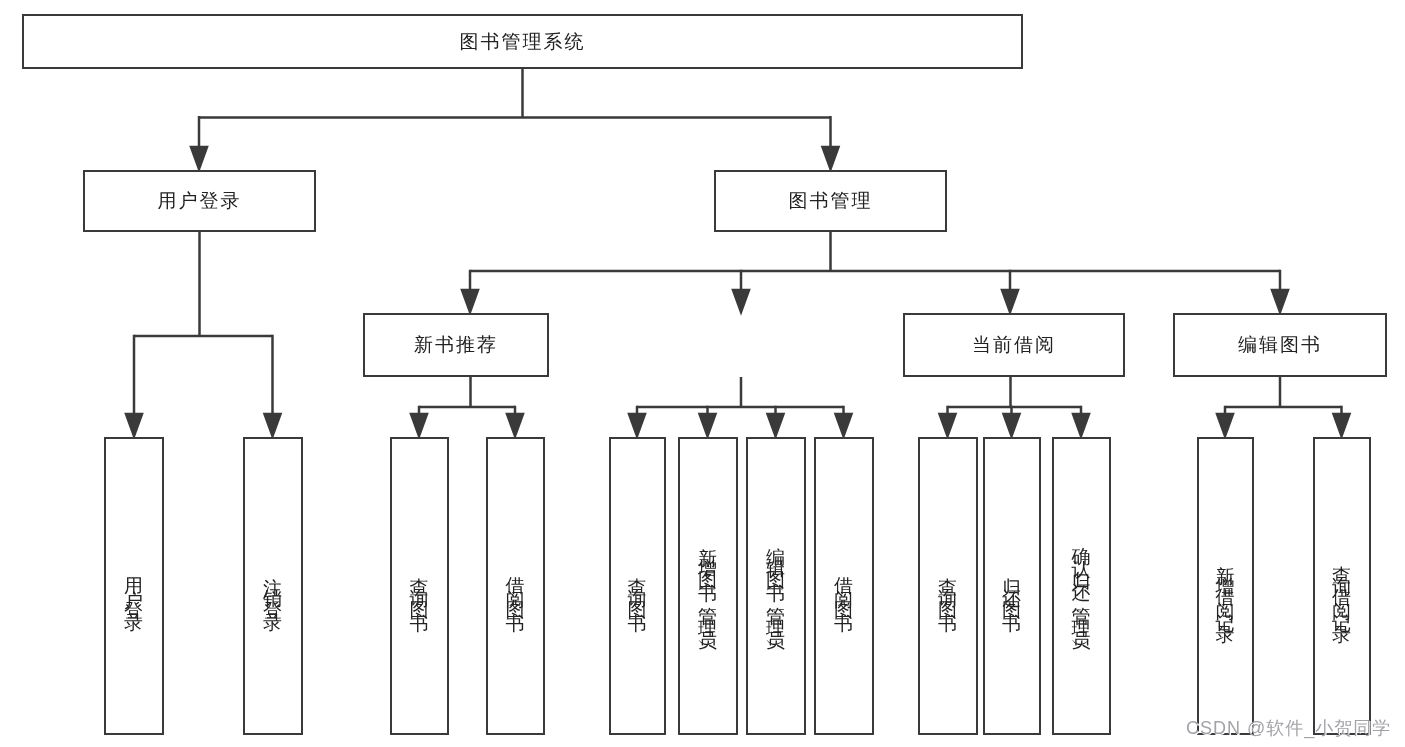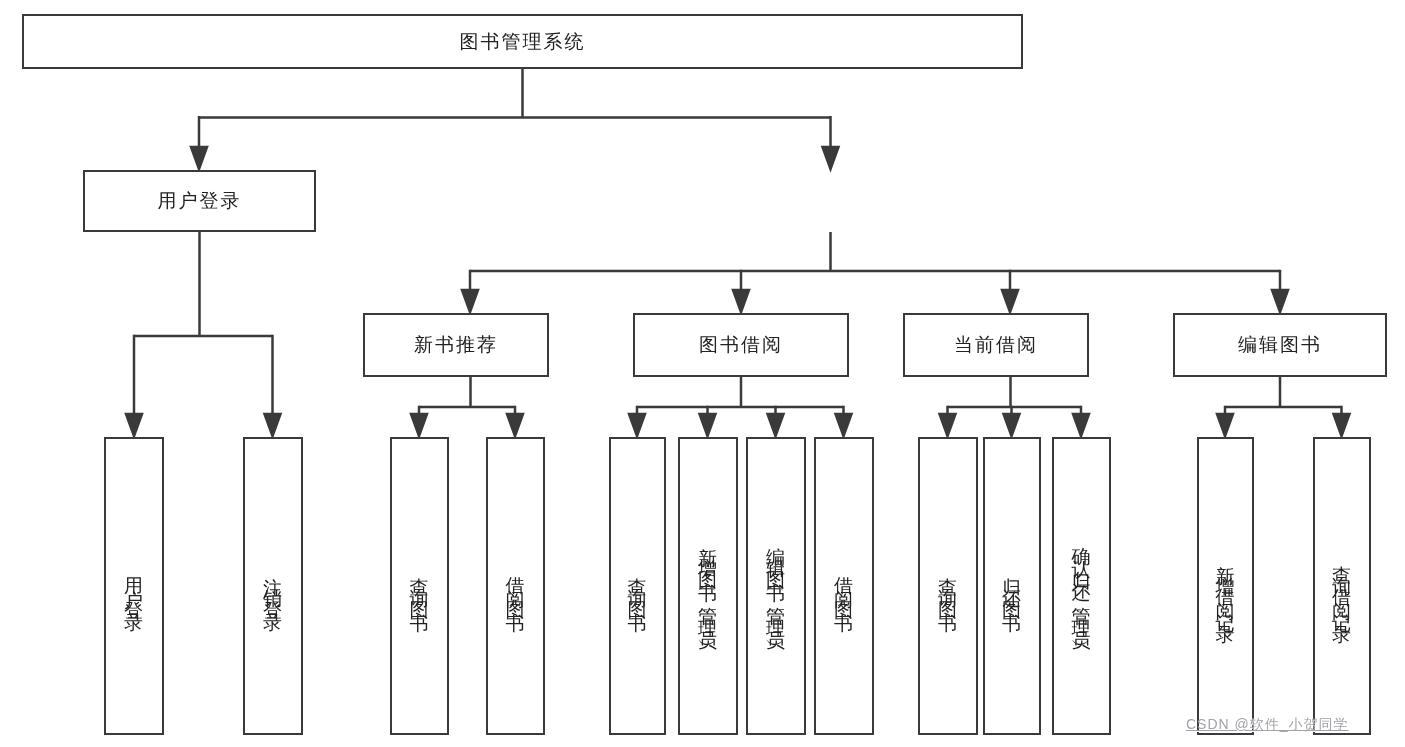--- a/index.html
+++ b/index.html
@@ -33,27 +33,26 @@
     font-size:19px;
     letter-spacing:12px;
     line-height:1;
     top:437px;
     height:298px;
   }
   .watermark{
     position:absolute;
     left:1186px;
     top:716px;
-    font-size:14px;
+    font-size:18px;
     color:#a2a2a8;
     letter-spacing:1px;
     text-shadow:1px 1px 0 #ffffff;
     white-space:nowrap;
     z-index:3;
-    text-decoration:underline;
   }
 </style>
 </head>
 <body>
 
 <div class="canvas">
 
   <svg class="connectors" width="1405" height="747" viewBox="0 0 1405 747">
     <g stroke="#3a3a3a" stroke-width="2.5" fill="#3a3a3a">
 
@@ -114,24 +113,24 @@
       <line x1="1225" y1="405.75" x2="1225" y2="417"></line>
       <polygon points="1225,436 1217,414 1233,414"></polygon>
       <line x1="1341.5" y1="405.75" x2="1341.5" y2="417"></line>
       <polygon points="1341.5,436 1333.5,414 1349.5,414"></polygon>
     </g>
   </svg>
 
   <div class="box h" style="left:22px;top:14px;width:1001px;height:55px;">图书管理系统</div>
 
   <div class="box h" style="left:83px;top:170px;width:233px;height:62px;">用户登录</div>
+  <div class="box h" style="left:714px;top:170px;width:233px;height:62px;">图书管理</div>
 
   <div class="box h" style="left:363px;top:313px;width:186px;height:64px;">新书推荐</div>
-  <div class="box h" style="left:633px;top:313px;width:216px;height:64px;">图书借阅</div>
-  <div class="box h" style="left:903px;top:313px;width:186px;height:64px;">当前借阅</div>
+  <div class="box h" style="left:903px;top:313px;width:222px;height:64px;">当前借阅</div>
   <div class="box h" style="left:1173px;top:313px;width:214px;height:64px;">编辑图书</div>
 
   <div class="box v" style="left:104px;width:60px;">用户登录</div>
   <div class="box v" style="left:243px;width:60px;">注销登录</div>
 
   <div class="box v" style="left:390px;width:59px;">查询图书</div>
   <div class="box v" style="left:486px;width:59px;">借阅图书</div>
 
   <div class="box v" style="left:609px;width:57px;">查询图书</div>
   <div class="box v" style="left:678px;width:60px;">新增图书（管理员）</div>

